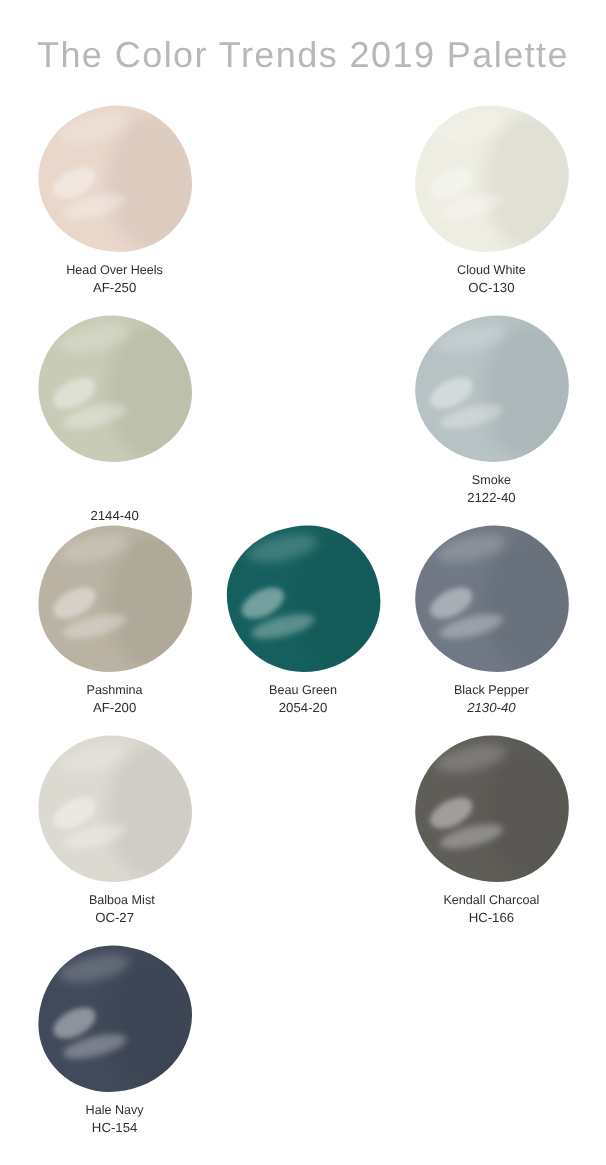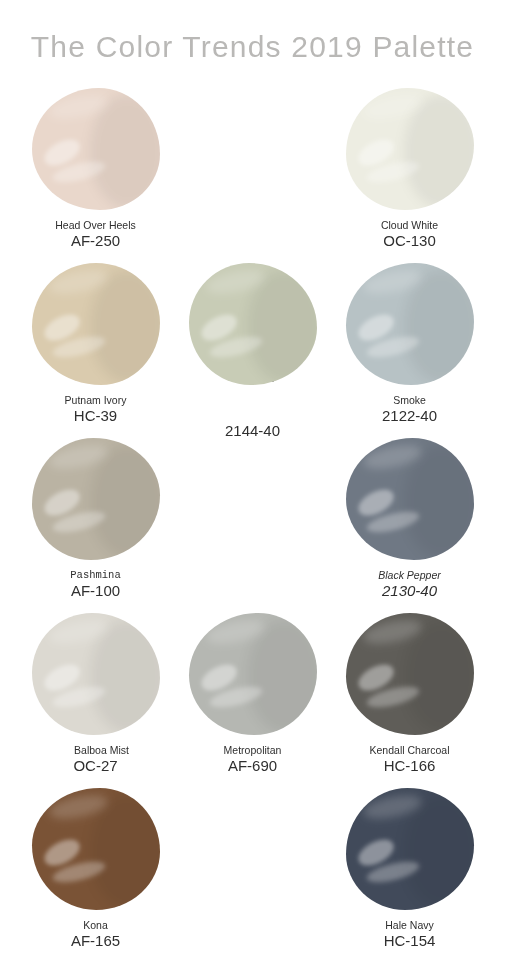--- a/index.html
+++ b/index.html
@@ -128,21 +128,21 @@
     line-height: 15px;
   }
   .cname {
     display: block;
     font-size: 10.5px;
     color: #2f2f2f;
     font-family: "Liberation Sans", sans-serif;
   }
   .ccode {
     display: block;
-    font-size: 15px;
+    font-size: 11px;
     color: #2f2f2f;
     font-family: "Liberation Sans", sans-serif;
   }
 </style>
 </head>
 <body>
 
 <div class="page" style="background: rgb(255, 255, 255);">
 
   <div class="title" style="color: rgb(185, 184, 182);">The Color Trends 2019 Palette</div>
@@ -176,34 +176,20 @@
         <div class="caption">
           <span class="cname" style="color: rgb(47, 47, 47);">Cloud White</span>
           <span class="ccode" style="color: rgb(47, 47, 47);">OC-130</span>
         </div>
       </div>
     </div>
 
     <div class="row">
       <div class="swatch">
         <div class="blob-wrap">
-          <div class="blob v4" style="background: rgb(218, 203, 174);">
-            <span class="shade"></span>
-            <span class="gloss-top"></span>
-            <span class="gloss-a"></span>
-            <span class="gloss-b"></span>
-          </div>
-        </div>
-        <div class="caption">
-          <span class="cname" style="color: rgb(47, 47, 47);">Putnam Ivory</span>
-          <span class="ccode" style="color: rgb(47, 47, 47);">HC-39</span>
-        </div>
-      </div>
-      <div class="swatch">
-        <div class="blob-wrap">
           <div class="blob v5" style="background: rgb(200, 204, 182);">
             <span class="shade"></span>
             <span class="gloss-top"></span>
             <span class="gloss-a"></span>
             <span class="gloss-b"></span>
           </div>
         </div>
         <div class="caption">
           <span class="cname" style="color: rgb(47, 47, 47);">Soft Fern</span>
           <span class="ccode" style="color: rgb(47, 47, 47); margin-top: 37px;">2144-40</span>
@@ -229,35 +215,49 @@
       <div class="swatch">
         <div class="blob-wrap">
           <div class="blob v2" style="background: rgb(186, 179, 163);">
             <span class="shade"></span>
             <span class="gloss-top"></span>
             <span class="gloss-a"></span>
             <span class="gloss-b"></span>
           </div>
         </div>
         <div class="caption">
-          <span class="cname" style="color: rgb(47, 47, 47); font-family: Liberation Mono, monospace;">Pashmina</span>
-          <span class="ccode" style="color: rgb(47, 47, 47);">AF-100</span>
+          <span class="cname" style="color: rgb(47, 47, 47);">Pashmina</span>
+          <span class="ccode" style="color: rgb(47, 47, 47);">AF-200</span>
+        </div>
+      </div>
+      <div class="swatch">
+        <div class="blob-wrap">
+          <div class="blob v3" style="background: rgb(21, 96, 94);">
+            <span class="shade"></span>
+            <span class="gloss-top"></span>
+            <span class="gloss-a"></span>
+            <span class="gloss-b"></span>
+          </div>
+        </div>
+        <div class="caption">
+          <span class="cname" style="color: rgb(47, 47, 47);">Beau Green</span>
+          <span class="ccode" style="color: rgb(47, 47, 47);">2054-20</span>
         </div>
       </div>
       <div class="swatch">
         <div class="blob-wrap">
           <div class="blob v1" style="background: rgb(111, 120, 132);">
             <span class="shade"></span>
             <span class="gloss-top"></span>
             <span class="gloss-a"></span>
             <span class="gloss-b"></span>
           </div>
         </div>
         <div class="caption">
-          <span class="cname" style="color: rgb(47, 47, 47); font-style: italic;">Black Pepper</span>
+          <span class="cname" style="color: rgb(47, 47, 47);">Black Pepper</span>
           <span class="ccode" style="color: rgb(47, 47, 47); font-style: italic;">2130-40</span>
         </div>
       </div>
     </div>
 
     <div class="row">
       <div class="swatch">
         <div class="blob-wrap">
           <div class="blob v5" style="background: rgb(220, 217, 209);">
             <span class="shade"></span>
@@ -266,65 +266,37 @@
             <span class="gloss-b"></span>
           </div>
         </div>
         <div class="caption">
           <span class="cname" style="color: rgb(47, 47, 47); margin-left: 12px;">Balboa Mist</span>
           <span class="ccode" style="color: rgb(47, 47, 47);">OC-27</span>
         </div>
       </div>
       <div class="swatch">
         <div class="blob-wrap">
-          <div class="blob v6" style="background: rgb(181, 183, 178);">
-            <span class="shade"></span>
-            <span class="gloss-top"></span>
-            <span class="gloss-a"></span>
-            <span class="gloss-b"></span>
-          </div>
-        </div>
-        <div class="caption">
-          <span class="cname" style="color: rgb(47, 47, 47);">Metropolitan</span>
-          <span class="ccode" style="color: rgb(47, 47, 47);">AF-690</span>
-        </div>
-      </div>
-      <div class="swatch">
-        <div class="blob-wrap">
           <div class="blob v4" style="background: rgb(95, 93, 88);">
             <span class="shade"></span>
             <span class="gloss-top"></span>
             <span class="gloss-a"></span>
             <span class="gloss-b"></span>
           </div>
         </div>
         <div class="caption">
           <span class="cname" style="color: rgb(47, 47, 47);">Kendall Charcoal</span>
           <span class="ccode" style="color: rgb(47, 47, 47);">HC-166</span>
         </div>
       </div>
     </div>
 
     <div class="row">
       <div class="swatch">
         <div class="blob-wrap">
-          <div class="blob v3" style="background: rgb(122, 83, 54);">
-            <span class="shade"></span>
-            <span class="gloss-top"></span>
-            <span class="gloss-a"></span>
-            <span class="gloss-b"></span>
-          </div>
-        </div>
-        <div class="caption">
-          <span class="cname" style="color: rgb(47, 47, 47);">Kona</span>
-          <span class="ccode" style="color: rgb(47, 47, 47);">AF-165</span>
-        </div>
-      </div>
-      <div class="swatch">
-        <div class="blob-wrap">
           <div class="blob v2" style="background: rgb(65, 74, 90);">
             <span class="shade"></span>
             <span class="gloss-top"></span>
             <span class="gloss-a"></span>
             <span class="gloss-b"></span>
           </div>
         </div>
         <div class="caption">
           <span class="cname" style="color: rgb(47, 47, 47);">Hale Navy</span>
           <span class="ccode" style="color: rgb(47, 47, 47);">HC-154</span>

